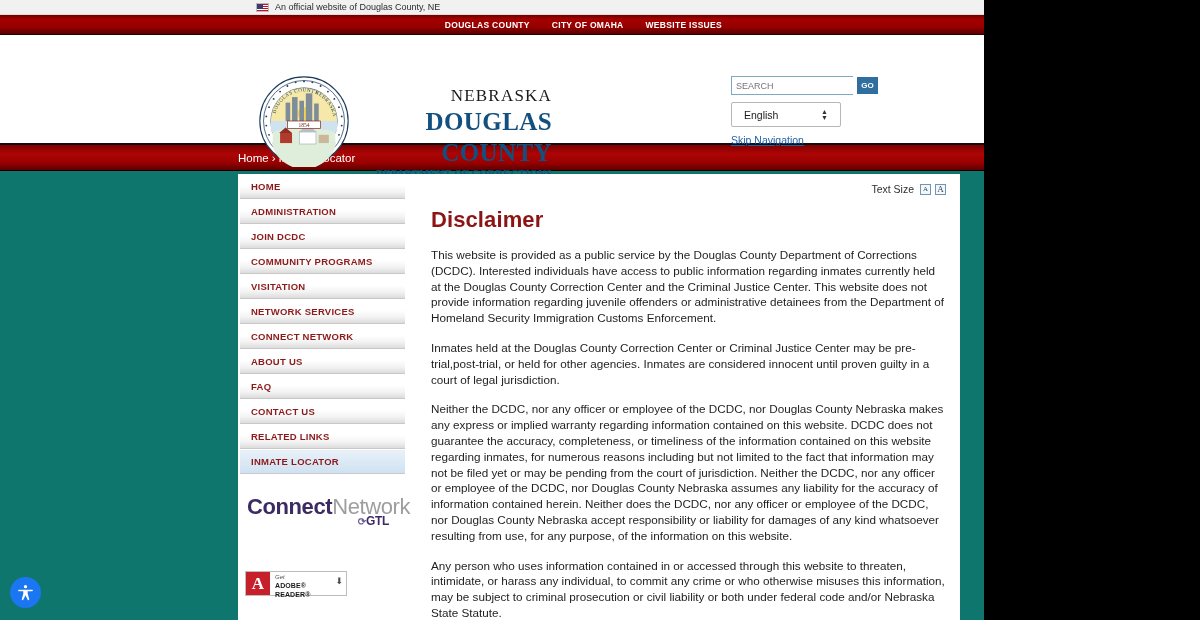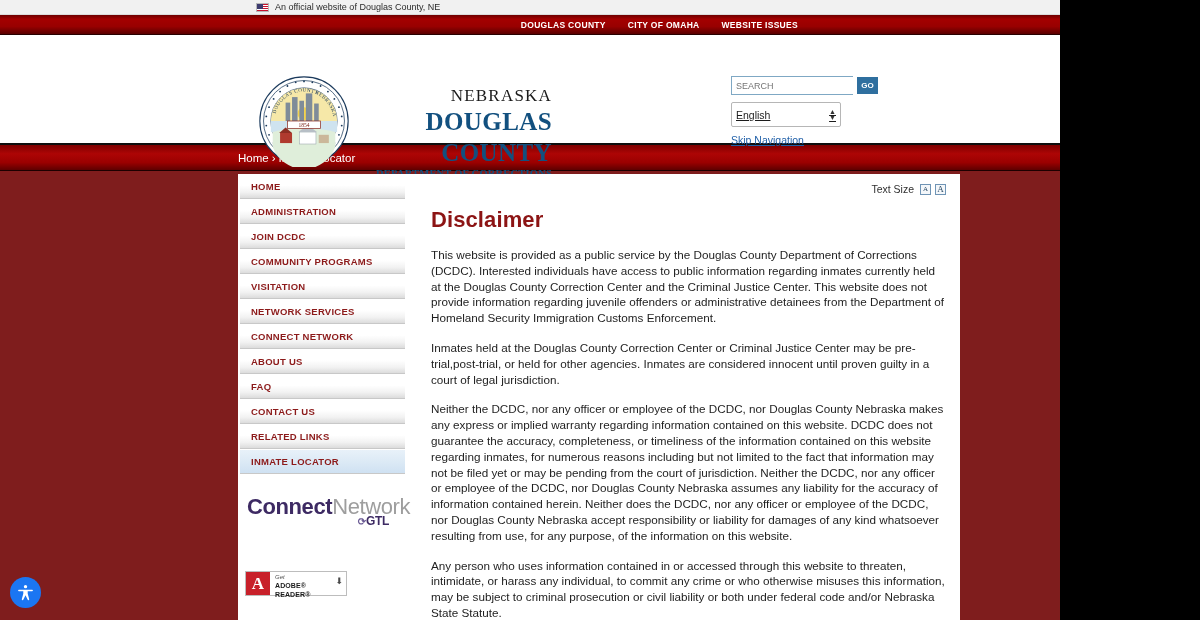--- a/index.html
+++ b/index.html
@@ -6,21 +6,21 @@
   * { box-sizing: border-box; }
   html, body {
     margin: 0; padding: 0;
     width: 1200px; height: 620px;
     overflow: hidden;
     background: #000000;
     font-family: "Liberation Sans", sans-serif;
     -webkit-font-smoothing: antialiased;
   }
 
-  .page { position: relative; width: 1060px; height: 620px; background:#7f1d1d; }
+  .page { position: relative; width: 984px; height: 620px; background:#0f766e; }
 
   
   .gov-banner {
     height: 15px;
     background: #f1f1f1;
     border-bottom: 1px solid #dcdcdc;
     display: flex; align-items: center;
     padding-left: 256px;
     font-size: 9px;
     color: #2b2b2b;
@@ -113,24 +113,23 @@
     display: flex; align-items: center; justify-content: center;
     border: 0; cursor: pointer;
     font-family: "Liberation Sans", sans-serif;
   }
   .lang-select {
     margin-top: 7px;
     width: 110px; height: 25px;
     border: 1px solid #b6b6b6; border-radius: 2px;
     background: #fff;
     display: flex; align-items: center; justify-content: space-between;
-    padding: 0 4px;
+    padding: 0 12px;
     font-size: 10.5px; color: #1c1c1c;
     cursor: pointer;
-    text-decoration: underline;
   }
   .stepper { display:flex; flex-direction:column; line-height:0; color:#333; }
   .stepper span { font-size: 7px; line-height: 6px; }
   .skip-nav {
     display: inline-block;
     margin-top: 7px;
     font-size: 10.5px;
     color: #1f5fa8;
     text-decoration: underline;
     cursor: pointer;

